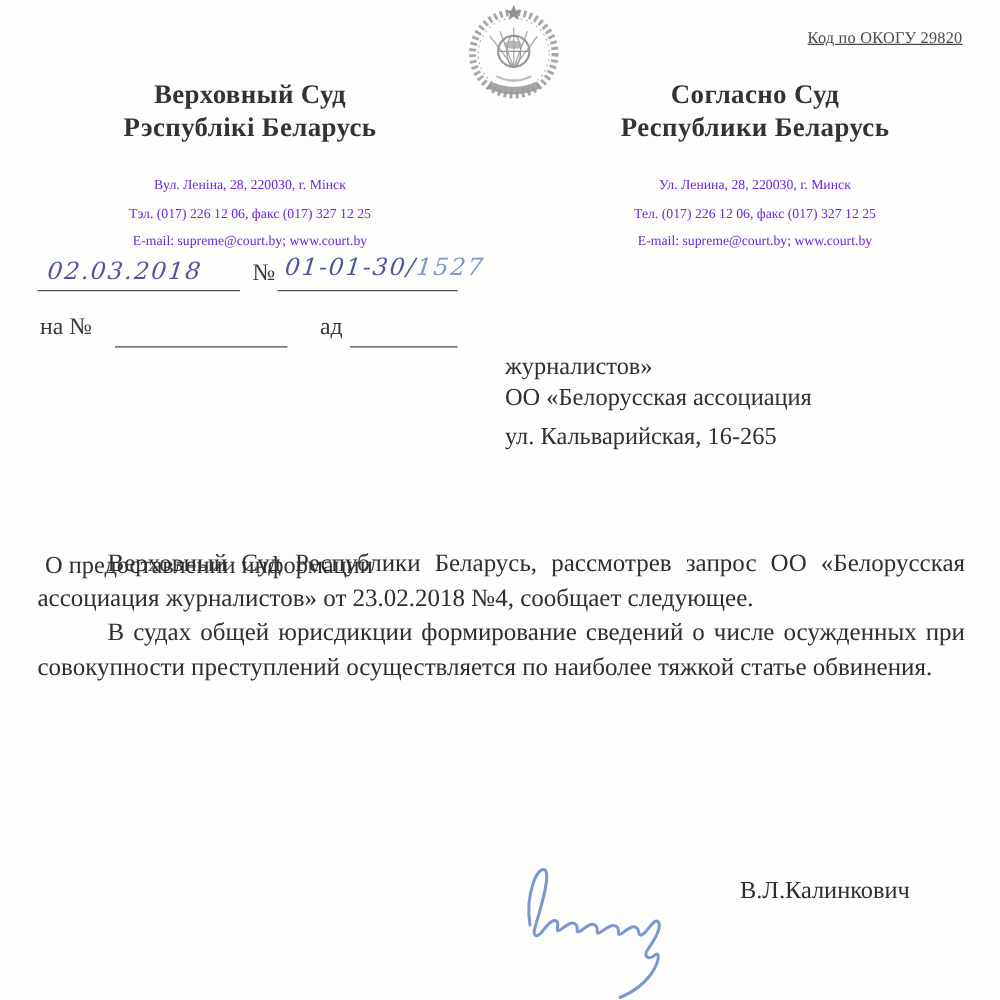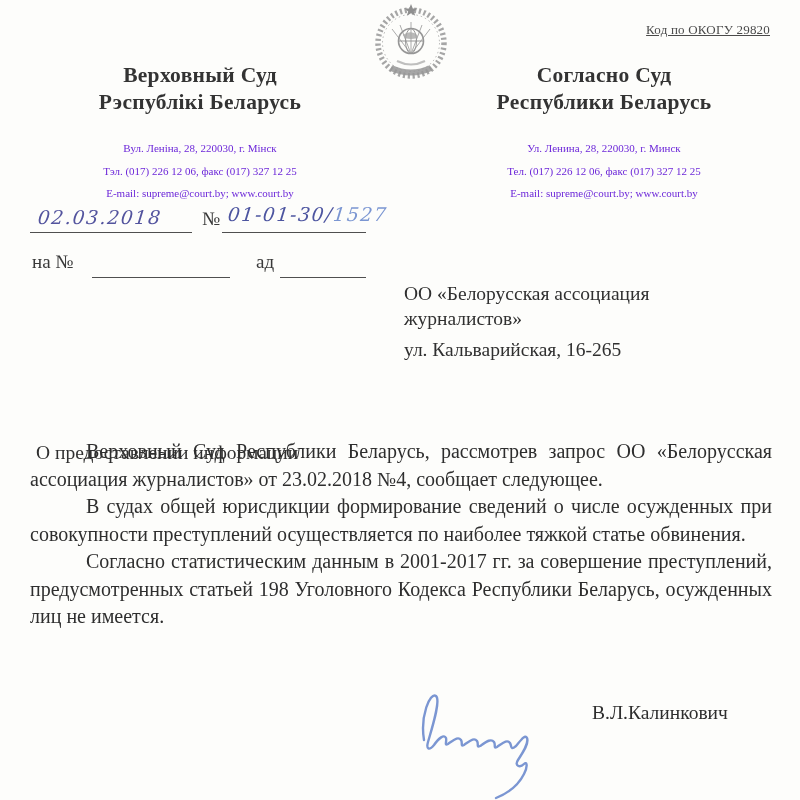--- a/index.html
+++ b/index.html
@@ -133,32 +133,31 @@
     <span class="no-sign">№</span>
     <span class="hand hand-num"><span>01-01-30/</span><span class="lite">1527</span></span>
     <div class="u" style="left:192px;top:29px;width:144px;"></div>
     <span class="row2-na">на №</span>
     <div class="u" style="left:62px;top:74px;width:138px;"></div>
     <span class="row2-ad">ад</span>
     <div class="u" style="left:250px;top:74px;width:86px;"></div>
   </div>
 
   <div class="recipient">
+    <div>журналистов»</div>
     <div>ОО «Белорусская ассоциация</div>
-    <div>журналистов»</div>
     <div class="gap"></div>
     <div>ул. Кальварийская, 16-265</div>
   </div>
 
   <div class="subject">О предоставлении информации</div>
 
   <div class="bodytext">
     <p>Верховный Суд Республики Беларусь, рассмотрев запрос ОО «Белорусская ассоциация журналистов» от 23.02.2018 №4, сообщает следующее.</p>
     <p>В судах общей юрисдикции формирование сведений о числе осужденных при совокупности преступлений осуществляется по наиболее тяжкой статье обвинения.</p>
-    <p>Согласно статистическим данным в 2001-2017 гг. за совершение преступлений, предусмотренных статьей 198 Уголовного Кодекса Республики Беларусь, осужденных лиц не имеется.</p>
   </div>
 
 
   <div class="signature">
     <svg viewBox="0 0 140 112" width="140" height="112">
       <path d="M16 52 C12 28 22 4 28 8 C33 12 24 40 20 54 C18 61 21 63 26 57
                C31 50 36 46 38 50 C39 54 36 58 40 56
                C46 52 50 48 53 52 C55 55 52 59 56 57
                C62 53 66 49 69 53 C71 56 68 60 72 58
                C78 54 83 50 86 54 C88 57 85 61 89 59

